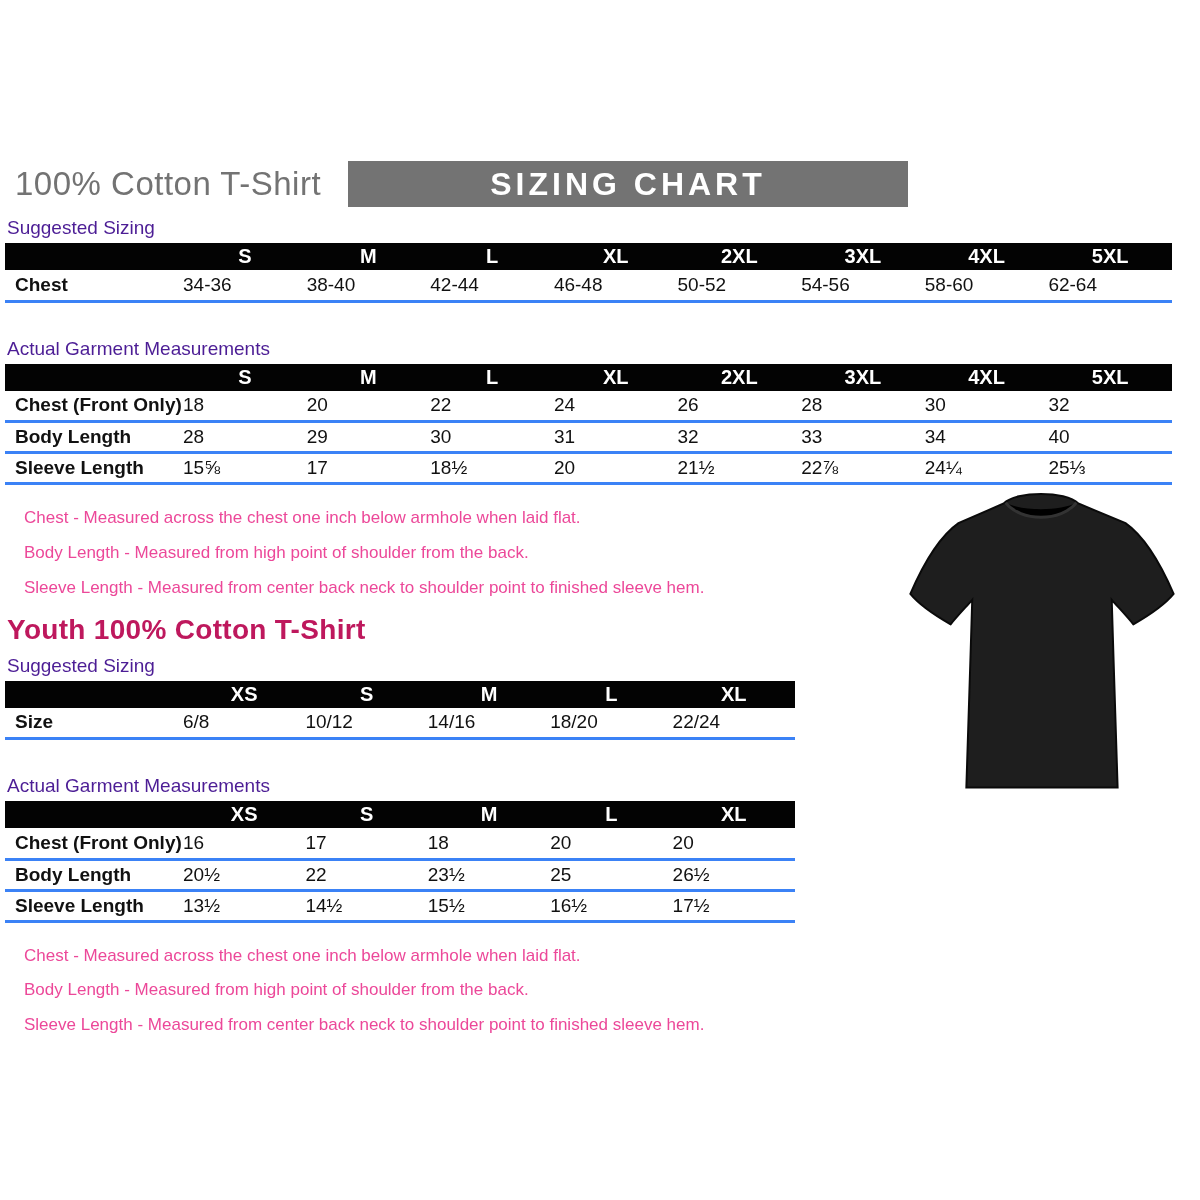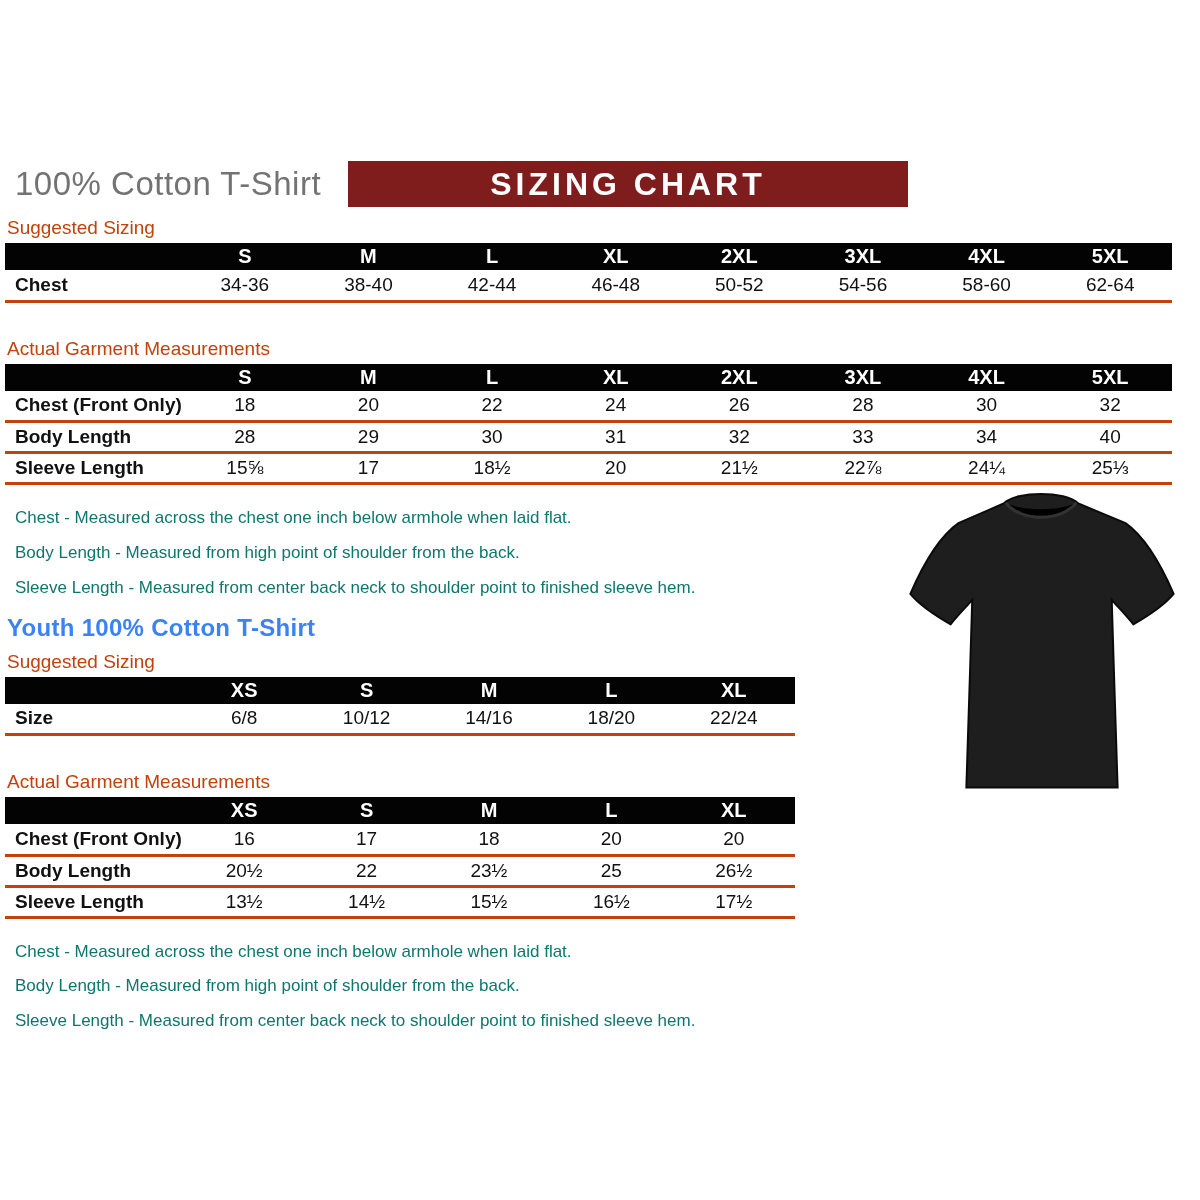--- a/index.html
+++ b/index.html
@@ -4,40 +4,40 @@
 <style>
   * { margin:0; padding:0; box-sizing:border-box; }
   html,body { background:#ffffff; }
   body { font-family:"Liberation Sans","DejaVu Sans",sans-serif; color:#1a1a1a; }
   #page { position:relative; width:1200px; height:1200px; background:#fff; overflow:hidden; }
 
   .content { padding-top:160px; padding-left:5px; }
 
   .header-row { display:flex; align-items:center; height:48px; }
   .main-title { font-size:33px; font-weight:400; color:#737373; padding-left:10px; width:343px; letter-spacing:0.5px; }
-  .banner { width:560px; height:46px; background:#7f1d1d; color:#fff; font-weight:700;
+  .banner { width:560px; height:46px; background:#737373; color:#fff; font-weight:700;
             font-size:32px; letter-spacing:4px; display:flex; align-items:center; justify-content:center; }
 
-  .section-label { font-size:19px; color:#c2410c; margin:9px 0 4px 2px; }
+  .section-label { font-size:19px; color:#4c1d95; margin:9px 0 4px 2px; }
   .gap { height:26px; }
 
   table.size-table { border-collapse:collapse; table-layout:fixed; font-size:19px; color:#111; }
   table.size-table.adult { width:1167px; }
   table.size-table.youth { width:790px; }
   table.size-table thead th { background:#030303; color:#ffffff; font-weight:700; font-size:20px;
                               height:27px; text-align:center; padding:0; }
   table.size-table th.lblcol { width:178px; text-align:left; padding-left:10px; }
-  table.size-table td { text-align:center; height:31px; font-weight:400; }
+  table.size-table td { height:31px; font-weight:400; }
   table.size-table tbody th { text-align:left; padding-left:10px; font-size:19px; font-weight:400; }
-  table.size-table tbody tr { border-bottom:3px solid #c2410c; }
+  table.size-table tbody tr { border-bottom:3px solid #3b82f6; }
   .b { font-weight:700; }
   .sfx { font-weight:700; }
 
-  .notes { margin:16px 0 6px 10px; font-size:17px; line-height:2.05; color:#0f766e; }
-  .youth-title { font-size:24px; font-weight:700; color:#3b82f6; margin:8px 0 4px 2px; letter-spacing:0.3px; }
+  .notes { margin:16px 0 6px 19px; font-size:17px; line-height:2.05; color:#ec4899; }
+  .youth-title { font-size:28px; font-weight:700; color:#be185d; margin:8px 0 4px 2px; letter-spacing:0.3px; }
 
   .tshirt-wrap { position:absolute; left:893px; top:476px; width:296px; height:334px; }
 </style>
 </head>
 <body>
 
 <div id="page">
   <div class="content">
 
     <div class="header-row">

